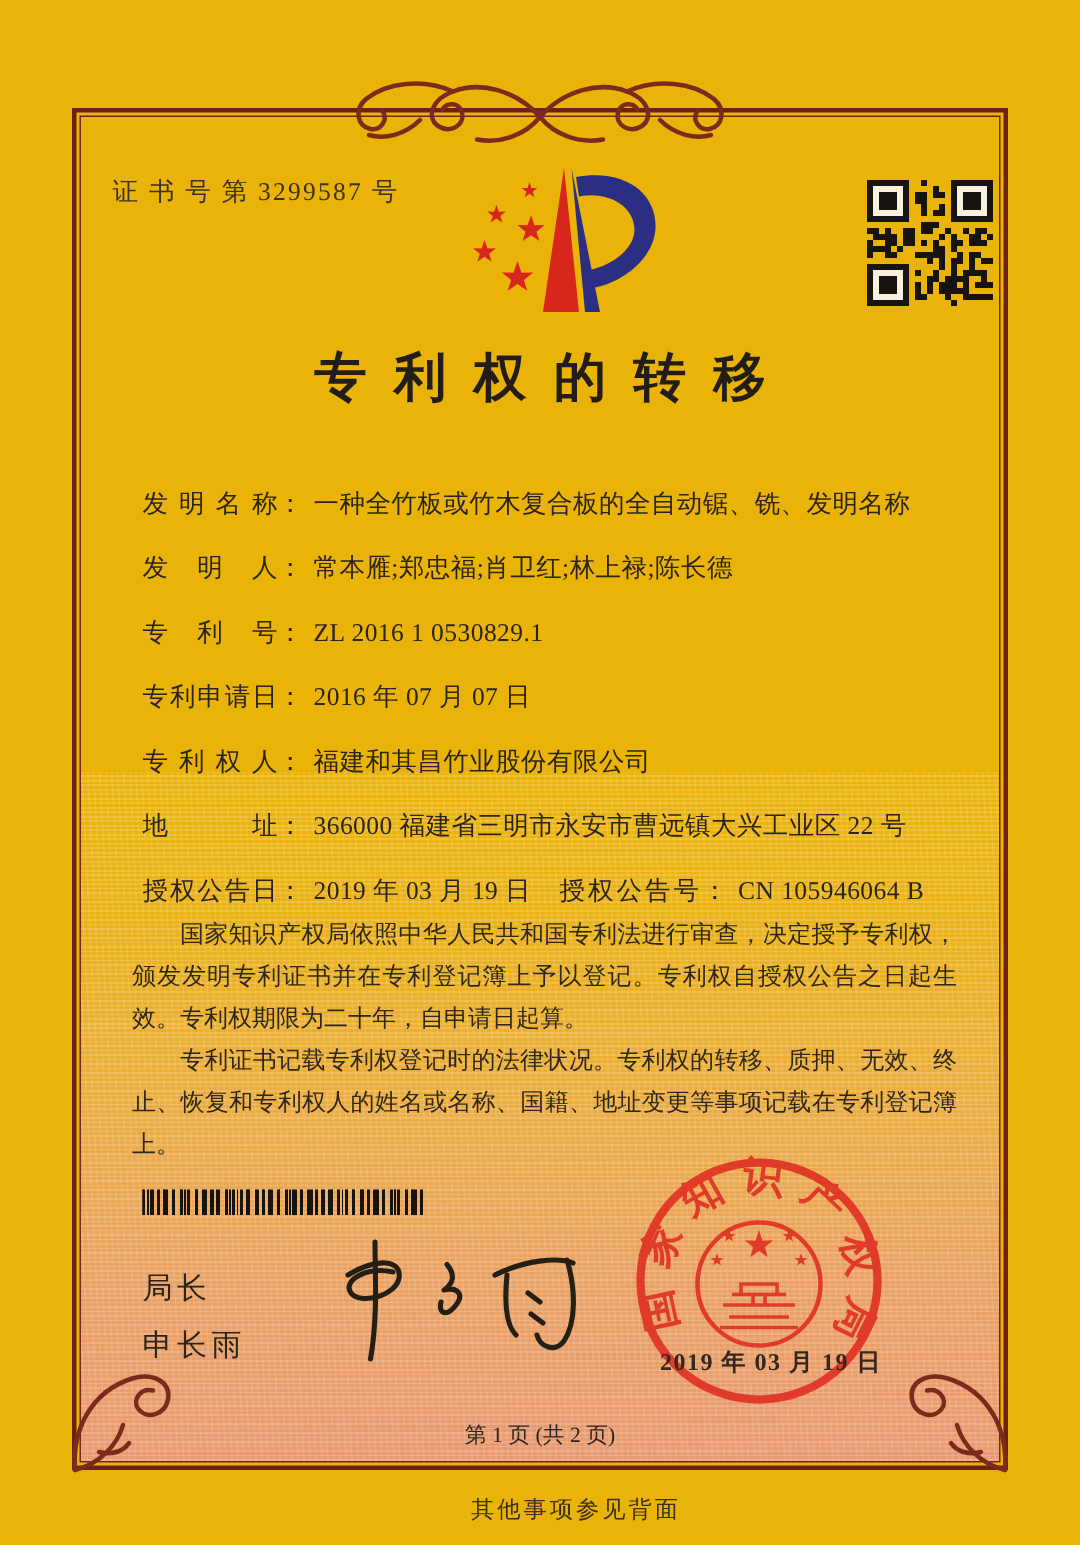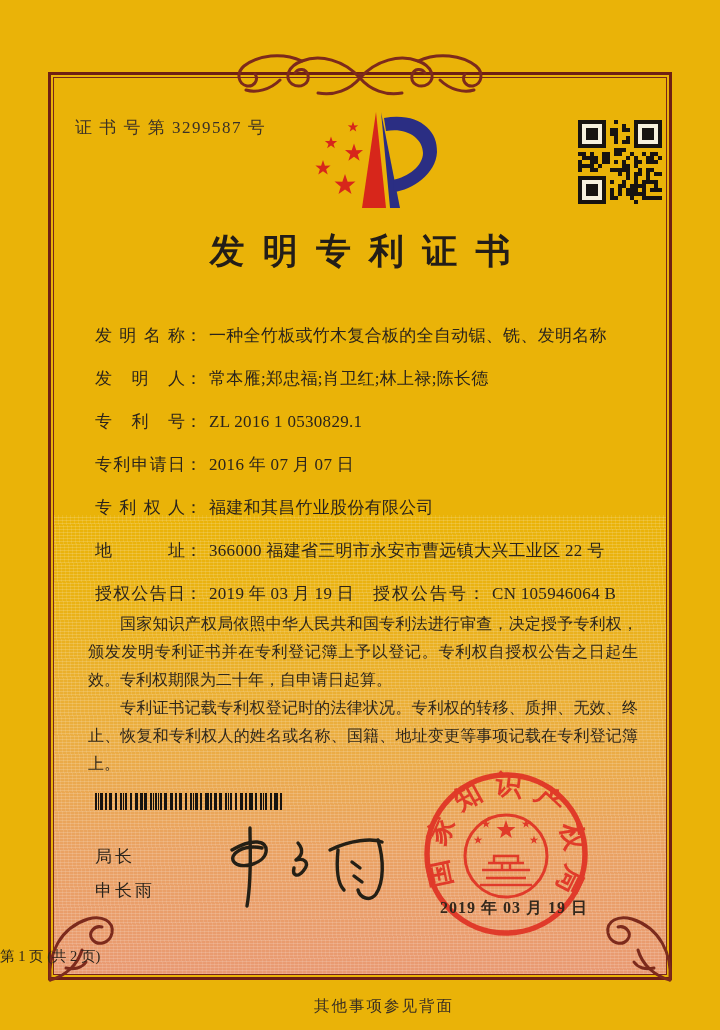--- a/index.html
+++ b/index.html
@@ -51,29 +51,29 @@
     font-size:16px;line-height:28px;color:#2f271c;text-align:justify;
   }
   .paragraphs p{margin:0;text-indent:2em;}
   .barcode{
     position:absolute;left:95px;top:793px;width:187px;height:17px;z-index:3;
     background:
       repeating-linear-gradient(90deg,#171310 0 2px,transparent 2px 5px),
       repeating-linear-gradient(90deg,#171310 0 1px,transparent 1px 7px),
       repeating-linear-gradient(90deg,transparent 0 3px,#171310 3px 4px,transparent 4px 11px);
   }
-  .signer{position:absolute;left:95px;top:845px;z-index:3;font-size:17px;color:#2b241c;letter-spacing:3px;}
+  .signer{position:absolute;left:95px;top:845px;z-index:3;font-size:20px;color:#2b241c;letter-spacing:3px;}
   .signer div{margin-bottom:11px;}
   .signature{position:absolute;left:210px;top:806px;z-index:4;}
   .seal{position:absolute;left:418px;top:766px;z-index:3;opacity:0.92;}
   .seal-date{
     position:absolute;left:440px;top:898px;z-index:4;
     font-size:16px;font-weight:600;letter-spacing:1px;color:#33281c;white-space:nowrap;
   }
-  .page-no{position:absolute;left:0;right:0;top:947px;z-index:3;text-align:left;font-size:14.5px;color:#2b241c;}
+  .page-no{position:absolute;left:0;right:0;top:947px;z-index:3;text-align:center;font-size:14.5px;color:#2b241c;}
   .back-note{position:absolute;left:0;right:0;top:996px;z-index:3;text-align:center;font-size:15.5px;letter-spacing:2px;color:#3a2f22;padding-left:48px;}
   svg{display:block;}
 </style>
 </head>
 <body>
 
 <div class="page">
 
   <div class="frame">
     <div class="tint"></div>
@@ -250,21 +250,21 @@
       <rect x="4" y="4" width="20" height="20" fill="#f6f0dd"></rect>
       <rect x="8" y="8" width="12" height="12" fill="#171310"></rect>
       <rect x="56" y="0" width="28" height="28" fill="#171310"></rect>
       <rect x="60" y="4" width="20" height="20" fill="#f6f0dd"></rect>
       <rect x="64" y="8" width="12" height="12" fill="#171310"></rect>
       <rect x="0" y="56" width="28" height="28" fill="#171310"></rect>
       <rect x="4" y="60" width="20" height="20" fill="#f6f0dd"></rect>
       <rect x="8" y="64" width="12" height="12" fill="#171310"></rect>
     </svg>
 
-  <h1 class="title">发明专利证书</h1>
+  <h1 class="title">专利权的转移</h1>
 
   <div class="fields">
     <div class="field-row">
       <span class="flabel">发明名称</span><span class="colon">：</span><span class="fvalue">一种全竹板或竹木复合板的全自动锯、铣、发明名称</span>
     </div>
     <div class="field-row">
       <span class="flabel">发明人</span><span class="colon">：</span><span class="fvalue">常本雁;郑忠福;肖卫红;林上禄;陈长德</span>
     </div>
     <div class="field-row">
       <span class="flabel">专利号</span><span class="colon">：</span><span class="fvalue">ZL 2016 1 0530829.1</span>

